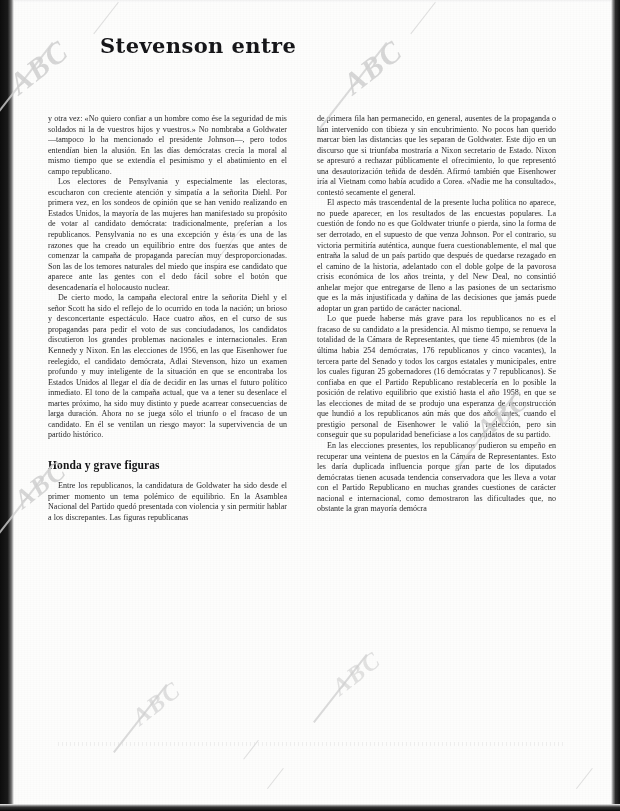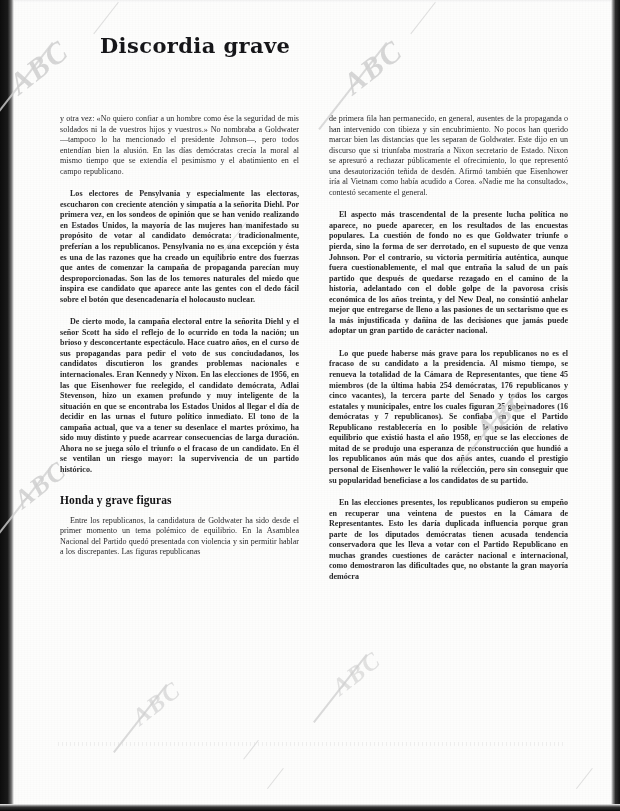--- a/index.html
+++ b/index.html
@@ -134,21 +134,21 @@
     letter-spacing: 0.4px;
     color: #17171a;
     white-space: nowrap;
     filter: blur(0.15px);
   }
   .headline-line.l2 { padding-left: 12px; }
 
   
   .columns {
     position: absolute;
-    left: 60px;
+    left: 48px;
     top: 114px;
     width: 508px;
     display: flex;
     gap: 30px;
   }
   .col {
     width: 243px;
   }
   .col p {
     margin: 0;
@@ -156,21 +156,21 @@
     font-size: 8.05px;
     line-height: 10.55px;
     text-align: justify;
     color: #2a2a2c;
     text-indent: 10px;
     hyphens: auto;
     word-spacing: 0.2px;
     filter: blur(0.12px);
   }
   .col p.noindent { text-indent: 0; }
-  .col p + p { margin-top: 12px; font-weight: bold; }
+  .col p + p { margin-top: 0px; }
 
   .subhead {
     font-family: "Liberation Serif", serif;
     font-weight: 700;
     font-size: 11.5px;
     line-height: 14px;
     color: #141416;
     margin: 17px 0 9px 0;
     letter-spacing: 0.1px;
   }
@@ -191,21 +191,21 @@
 <body>
 
 <div class="page">
 
   <div class="scan-edge-top"></div>
   <div class="scan-edge-left"></div>
   <div class="scan-edge-right"></div>
   <div class="scan-edge-bottom"></div>
 
   <div class="headline">
-    <div class="headline-line l1">Discordia grave</div>
+    <div class="headline-line l1">Stevenson entre</div>
   </div>
 
   <div class="columns">
 
     <div class="col">
       <p class="noindent">y otra vez: «No quiero confiar a un hombre como ése la seguridad de mis soldados ni la de vuestros hijos y vuestros.» No nombraba a Goldwater —tampoco lo ha mencionado el presidente Johnson—, pero todos entendían bien la alusión. En las días demócratas crecía la moral al mismo tiempo que se extendía el pesimismo y el abatimiento en el campo republicano.</p>
       <p>Los electores de Pensylvania y especialmente las electoras, escucharon con creciente atención y simpatía a la señorita Diehl. Por primera vez, en los sondeos de opinión que se han venido realizando en Estados Unidos, la mayoría de las mujeres han manifestado su propósito de votar al candidato demócrata: tradicionalmente, preferían a los republicanos. Pensylvania no es una excepción y ésta es una de las razones que ha creado un equilibrio entre dos fuerzas que antes de comenzar la campaña de propaganda parecían muy desproporcionadas. Son las de los temores naturales del miedo que inspira ese candidato que aparece ante las gentes con el dedo fácil sobre el botón que desencadenaría el holocausto nuclear.</p>
       <p>De cierto modo, la campaña electoral entre la señorita Diehl y el señor Scott ha sido el reflejo de lo ocurrido en toda la nación; un brioso y desconcertante espectáculo. Hace cuatro años, en el curso de sus propagandas para pedir el voto de sus conciudadanos, los candidatos discutieron los grandes problemas nacionales e internacionales. Eran Kennedy y Nixon. En las elecciones de 1956, en las que Eisenhower fue reelegido, el candidato demócrata, Adlai Stevenson, hizo un examen profundo y muy inteligente de la situación en que se encontraba los Estados Unidos al llegar el día de decidir en las urnas el futuro político inmediato. El tono de la campaña actual, que va a tener su desenlace el martes próximo, ha sido muy distinto y puede acarrear consecuencias de larga duración. Ahora no se juega sólo el triunfo o el fracaso de un candidato. En él se ventilan un riesgo mayor: la supervivencia de un partido histórico.</p>
       <div class="subhead">Honda y grave figuras</div>
       <p>Entre los republicanos, la candidatura de Goldwater ha sido desde el primer momento un tema polémico de equilibrio. En la Asamblea Nacional del Partido quedó presentada con violencia y sin permitir hablar a los discrepantes. Las figuras republicanas</p>

